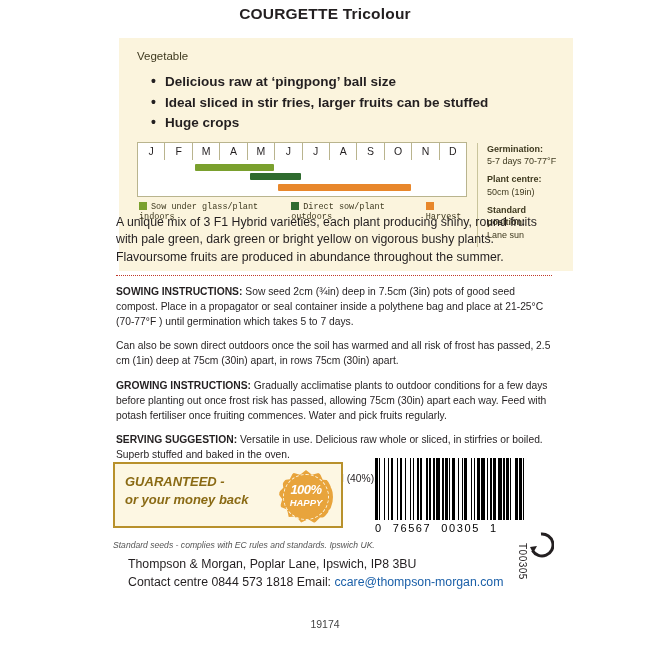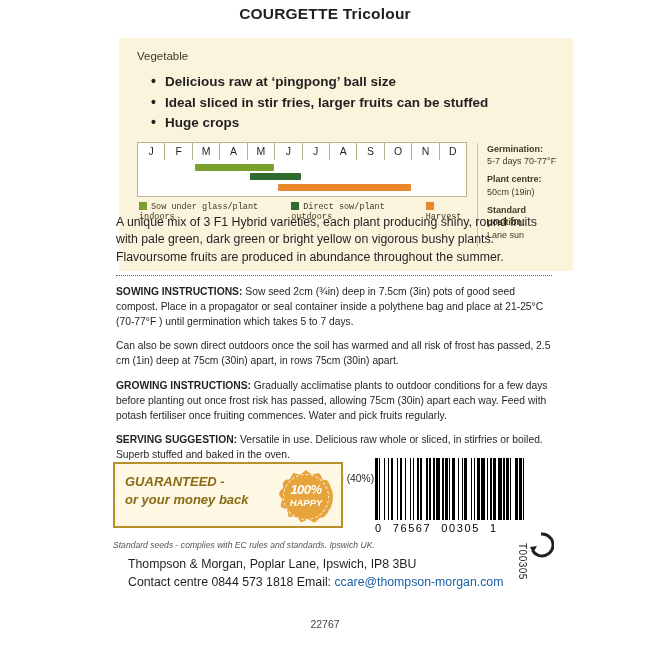--- a/index.html
+++ b/index.html
@@ -476,14 +476,14 @@
   </div>
   <div class="vcode">T00305</div>
 
   <div class="standard">Standard seeds - complies with EC rules and standards. Ipswich UK.</div>
 
   <div class="address">
     <div>Thompson &amp; Morgan, Poplar Lane, Ipswich, IP8 3BU</div>
     <div><span>Contact centre 0844 573 1818 Email: </span><a href="#">ccare@thompson-morgan.com</a></div>
   </div>
 
-  <div class="footer-code">22767</div>
+  <div class="footer-code">19174</div>
 </div>
 
 </body></html>

